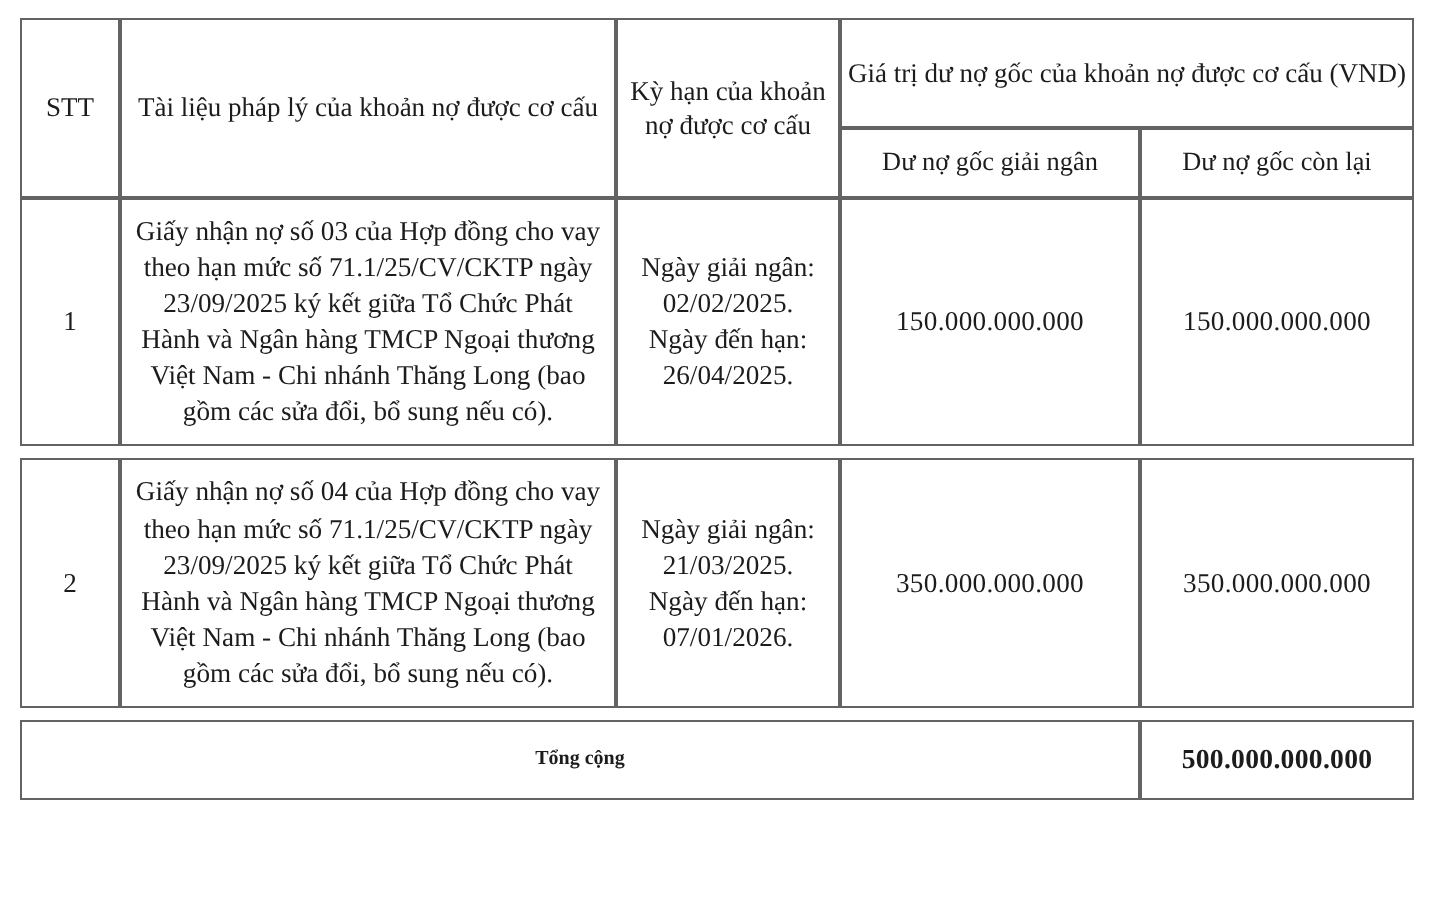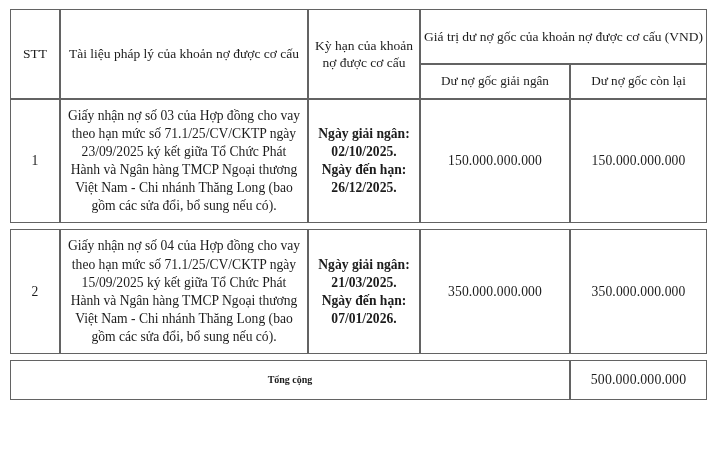--- a/index.html
+++ b/index.html
@@ -70,21 +70,20 @@
     padding-left: 9px;
     padding-right: 9px;
     font-family: Liberation Serif, serif;
   }
   .cell-term {
     font-size: 13.4px;
     line-height: 1.34;
   }
   .cell-term p {
     margin: 0;
-    font-weight: bold;
   }
   .cell-term p + p {
   }
   .cell-amount {
     font-size: 13.6px;
     letter-spacing: 0.15px;
   }
 
   .row-gap td {
     border: none;
@@ -94,21 +93,21 @@
     line-height: 0;
   }
 
   .total-row td {
     height: 30px;
     font-size: 10px;
     font-weight: bold;
     padding: 4px 5px;
   }
   .total-row .total-amount {
-    font-weight: normal;
+    font-weight: bold;
     font-size: 13.8px;
     letter-spacing: 0.15px;
   }
 </style>
 </head>
 <body>
 
 <div class="page">
 
   <table class="debt-table">
@@ -135,43 +134,43 @@
 
     <tbody>
 
       <tr class="body-row">
         <td class="cell-stt">1</td>
         <td class="cell-docs">Giấy nhận nợ số 03 của Hợp đồng cho vay theo hạn mức số 71.1/25/CV/CKTP ngày 23/09/2025 ký kết giữa Tổ Chức Phát Hành và Ngân hàng TMCP Ngoại thương Việt Nam - Chi nhánh Thăng Long (bao gồm các sửa đổi, bổ sung nếu có).</td>
         <td class="cell-term">
           <p>
             <span>Ngày giải ngân:</span>
             <br>
-            <span>02/10/2025.</span>
+            <span>02/02/2025.</span>
           </p>
           <p>
             <span>Ngày đến hạn:</span>
             <br>
-            <span>26/12/2025.</span>
+            <span>26/04/2025.</span>
           </p>
         </td>
         <td class="cell-amount">150.000.000.000</td>
         <td class="cell-amount">150.000.000.000</td>
       </tr>
 
       <tr class="row-gap">
         <td></td>
         <td></td>
         <td></td>
         <td></td>
         <td></td>
       </tr>
 
       <tr class="body-row">
         <td class="cell-stt">2</td>
-        <td class="cell-docs">Giấy nhận nợ số 04 của Hợp đồng cho vay theo hạn mức số 71.1/25/CV/CKTP ngày 15/09/2025 ký kết giữa Tổ Chức Phát Hành và Ngân hàng TMCP Ngoại thương Việt Nam - Chi nhánh Thăng Long (bao gồm các sửa đổi, bổ sung nếu có).</td>
+        <td class="cell-docs">Giấy nhận nợ số 04 của Hợp đồng cho vay theo hạn mức số 71.1/25/CV/CKTP ngày 23/09/2025 ký kết giữa Tổ Chức Phát Hành và Ngân hàng TMCP Ngoại thương Việt Nam - Chi nhánh Thăng Long (bao gồm các sửa đổi, bổ sung nếu có).</td>
         <td class="cell-term">
           <p>
             <span>Ngày giải ngân:</span>
             <br>
             <span>21/03/2025.</span>
           </p>
           <p>
             <span>Ngày đến hạn:</span>
             <br>
             <span>07/01/2026.</span>

